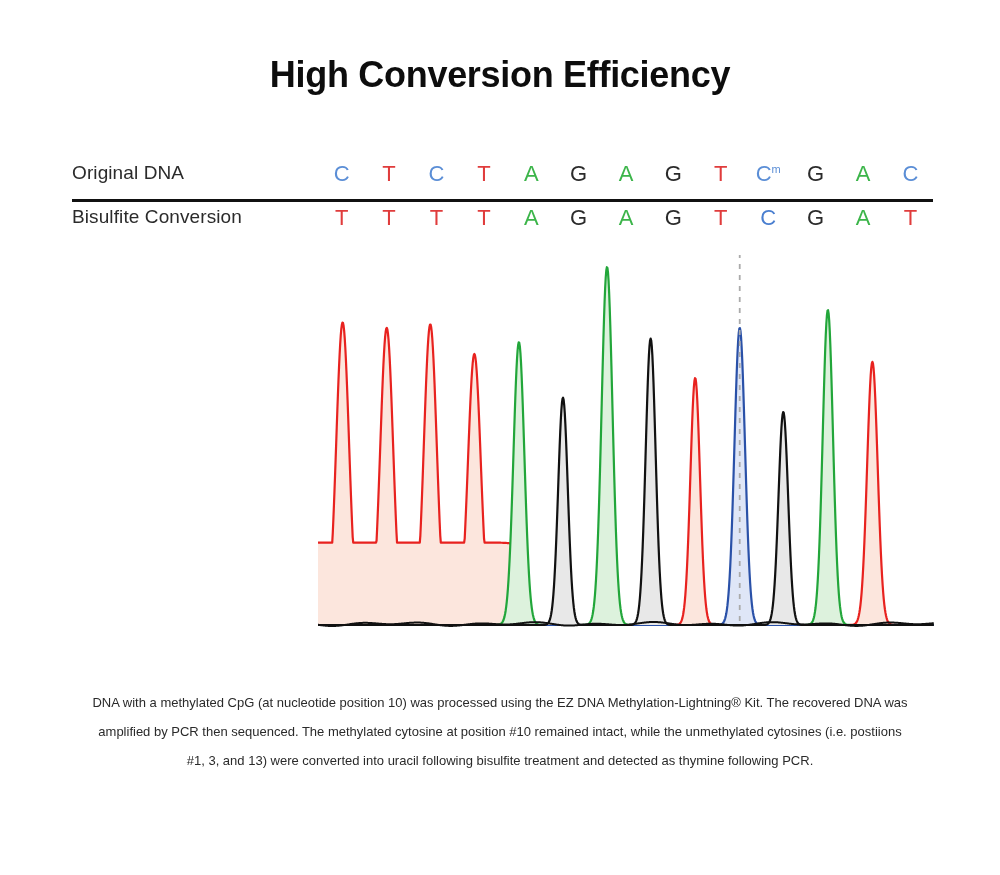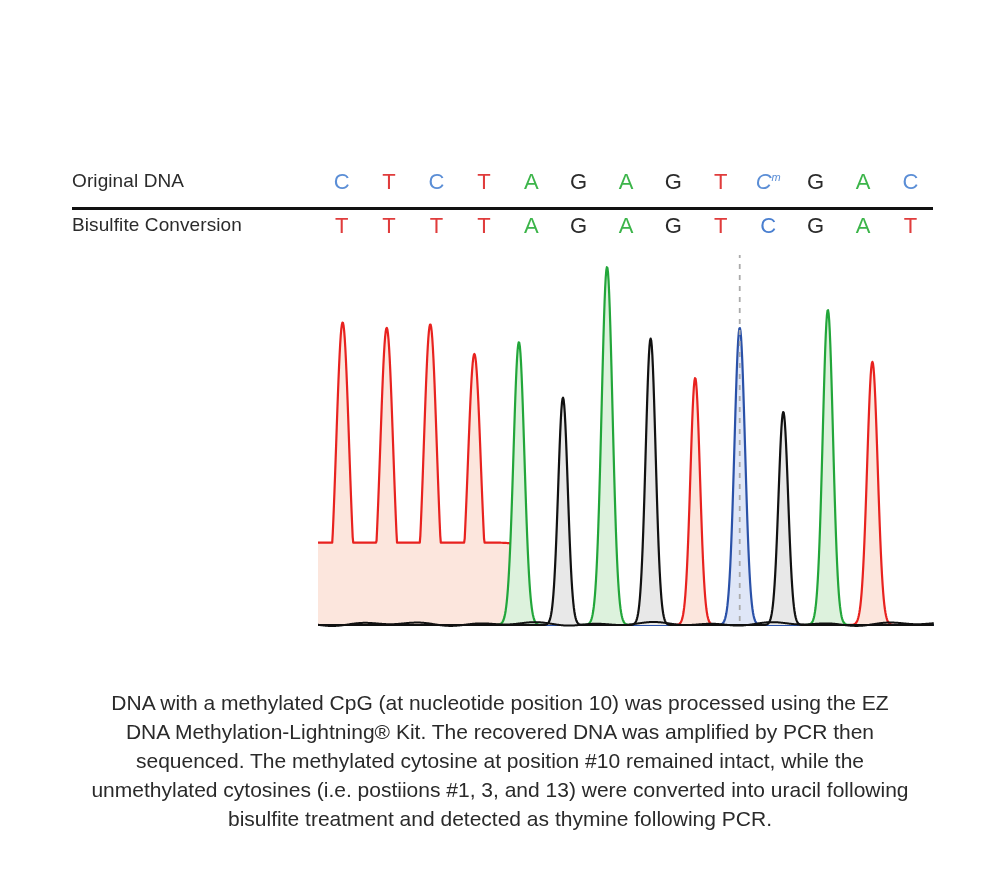--- a/index.html
+++ b/index.html
@@ -30,21 +30,21 @@
     font-weight: bold;
     letter-spacing: -0.3px;
     color: #0d0d0d;
     line-height: 1.2;
   }
 
   
   .seq-block {
     position: absolute;
     left: 0;
-    top: 168px;
+    top: 160px;
     width: 812px;
     height: 82px;
     padding-left: 36px;
   }
   .seq-row {
     position: absolute;
     left: 0;
     width: 1000px;
     height: 36px;
   }
@@ -108,46 +108,47 @@
     height: 378px;
   }
 
   
   .fig-caption {
     position: absolute;
     left: 88px;
     top: 688px;
     width: 824px;
     text-align: center;
-    font-size: 21px;
+    font-size: 13px;
     line-height: 29px;
     color: #2a2a2a;
   }
 </style>
 </head>
 <body>
 
 <div id="figure">
 
+  <div class="fig-title">High Conversion Efficiency</div>
 
   <div class="seq-block">
 
     <div class="seq-row top">
       <div class="seq-label">Original DNA</div>
       <div class="seq-bases" id="original-bases">
           <span class="seq-base" style="color: rgb(91, 142, 214);">C</span>
           <span class="seq-base" style="color: rgb(224, 60, 60);">T</span>
           <span class="seq-base" style="color: rgb(91, 142, 214);">C</span>
           <span class="seq-base" style="color: rgb(224, 60, 60);">T</span>
           <span class="seq-base" style="color: rgb(60, 181, 74);">A</span>
           <span class="seq-base" style="color: rgb(43, 43, 43);">G</span>
           <span class="seq-base" style="color: rgb(60, 181, 74);">A</span>
           <span class="seq-base" style="color: rgb(43, 43, 43);">G</span>
           <span class="seq-base" style="color: rgb(224, 60, 60);">T</span>
-          <span class="seq-base" style="color: rgb(91, 142, 214); font-style: italic;">C<sup>m</sup></span>
+          <span class="seq-base" style="color: rgb(91, 142, 214);">C<sup>m</sup></span>
           <span class="seq-base" style="color: rgb(43, 43, 43);">G</span>
           <span class="seq-base" style="color: rgb(60, 181, 74);">A</span>
           <span class="seq-base" style="color: rgb(91, 142, 214);">C</span>
         </div>
     </div>
 
     <div class="seq-divider"></div>
 
     <div class="seq-row bottom">
       <div class="seq-label">Bisulfite Conversion</div>

